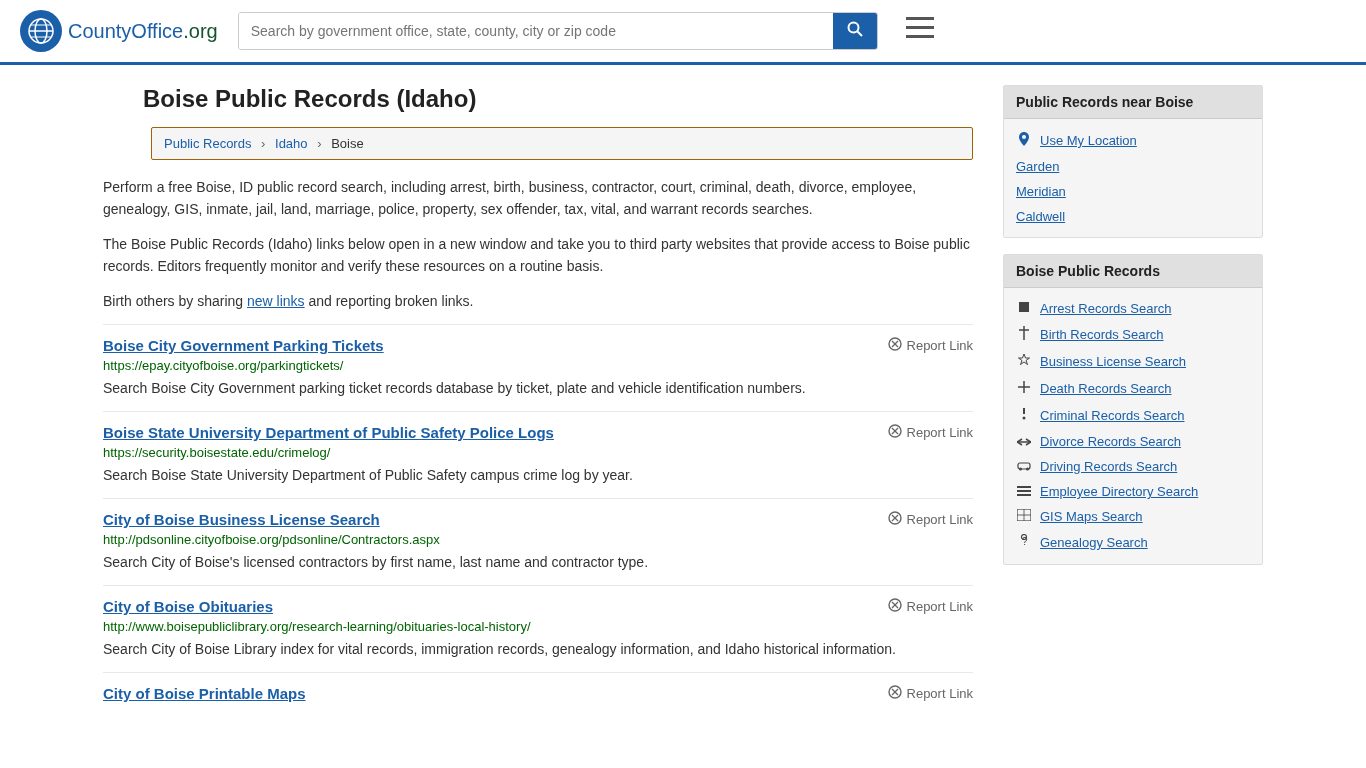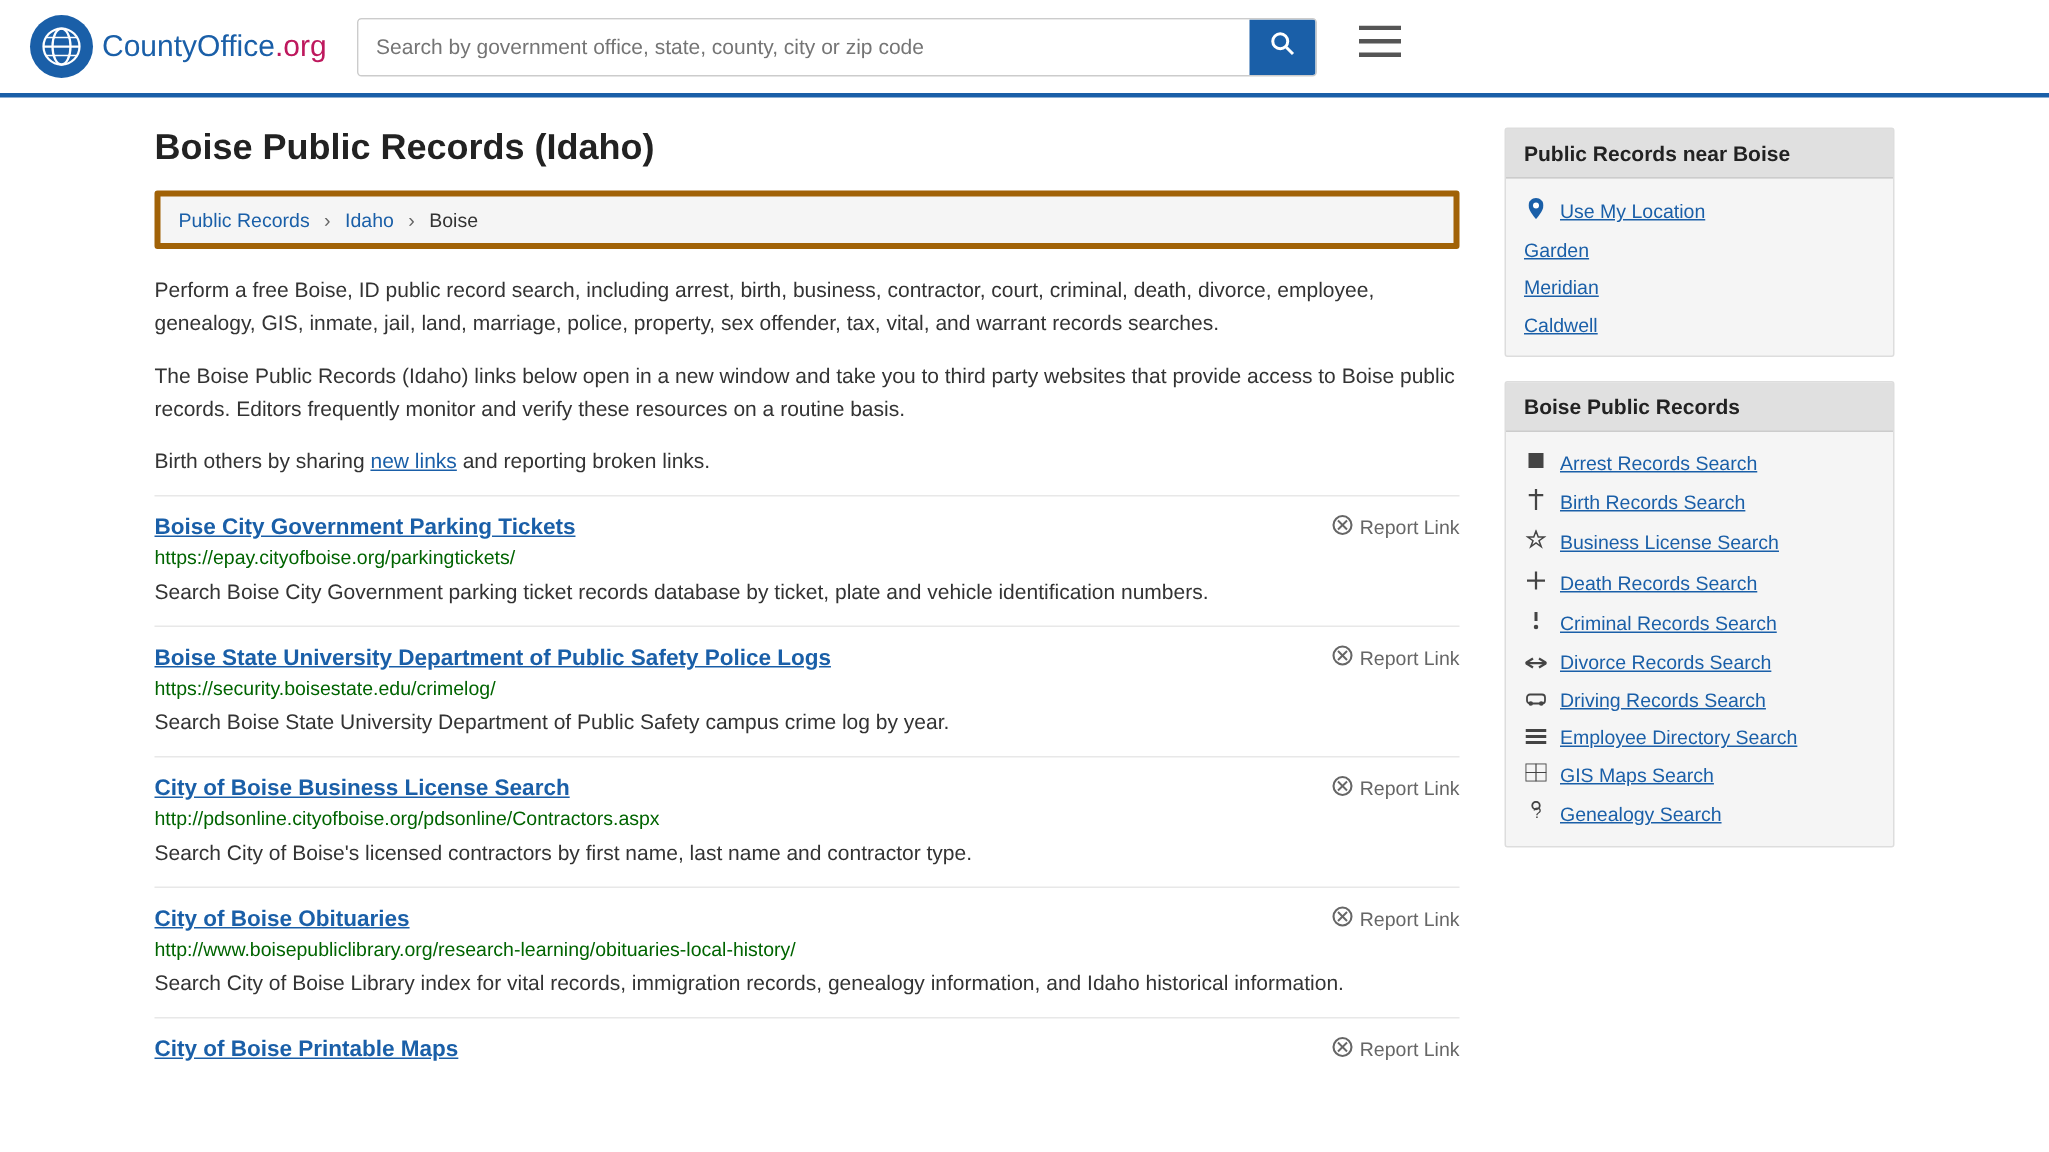--- a/index.html
+++ b/index.html
@@ -89,30 +89,32 @@
       width: 260px;
       flex-shrink: 0;
     }
 
     
     .page-title {
       font-size: 24px;
       font-weight: bold;
       color: #222;
       margin-bottom: 14px;
+      margin-left: 40px;
     }
 
     
     .breadcrumb {
       background: #f5f5f5;
-      border: 4px solid #a16207;
+      border: 1px solid #a16207;
       padding: 8px 12px;
       font-size: 13px;
       margin-bottom: 16px;
       border-radius: 2px;
+      margin-left: 48px;
     }
     .breadcrumb a {
       color: #1a5fa8;
       text-decoration: none;
     }
     .breadcrumb-sep { margin: 0 6px; color: #666; }
 
     
     .description {
       font-size: 14px;
@@ -226,21 +228,21 @@
     <div class="logo-circle">
       <svg width="26" height="26" viewBox="0 0 26 26" fill="none">
         <circle cx="13" cy="13" r="12" stroke="white" stroke-width="1.5" fill="none"></circle>
         <ellipse cx="13" cy="13" rx="6" ry="12" stroke="white" stroke-width="1.5" fill="none"></ellipse>
         <line x1="1" y1="13" x2="25" y2="13" stroke="white" stroke-width="1.5"></line>
         <line x1="3" y1="7" x2="23" y2="7" stroke="white" stroke-width="1"></line>
         <line x1="3" y1="19" x2="23" y2="19" stroke="white" stroke-width="1"></line>
       </svg>
     </div>
     <span class="logo-text">
-      <span>CountyOffice</span><span style="color:#be185d;font-weight:normal;margin-top:12px;">.org</span>
+      <span>CountyOffice</span><span style="color:#14532d;font-weight:normal;margin-top:12px;">.org</span>
     </span>
   </div>
 
   <div class="search-bar-container">
     <input class="search-input" type="text" placeholder="Search by government office, state, county, city or zip code" style="">
     <button class="search-btn">
       <svg width="16" height="16" viewBox="0 0 16 16" fill="white">
         <circle cx="6.5" cy="6.5" r="5" stroke="white" stroke-width="2" fill="none"></circle>
         <line x1="10.5" y1="10.5" x2="15" y2="15" stroke="white" stroke-width="2"></line>
       </svg>

